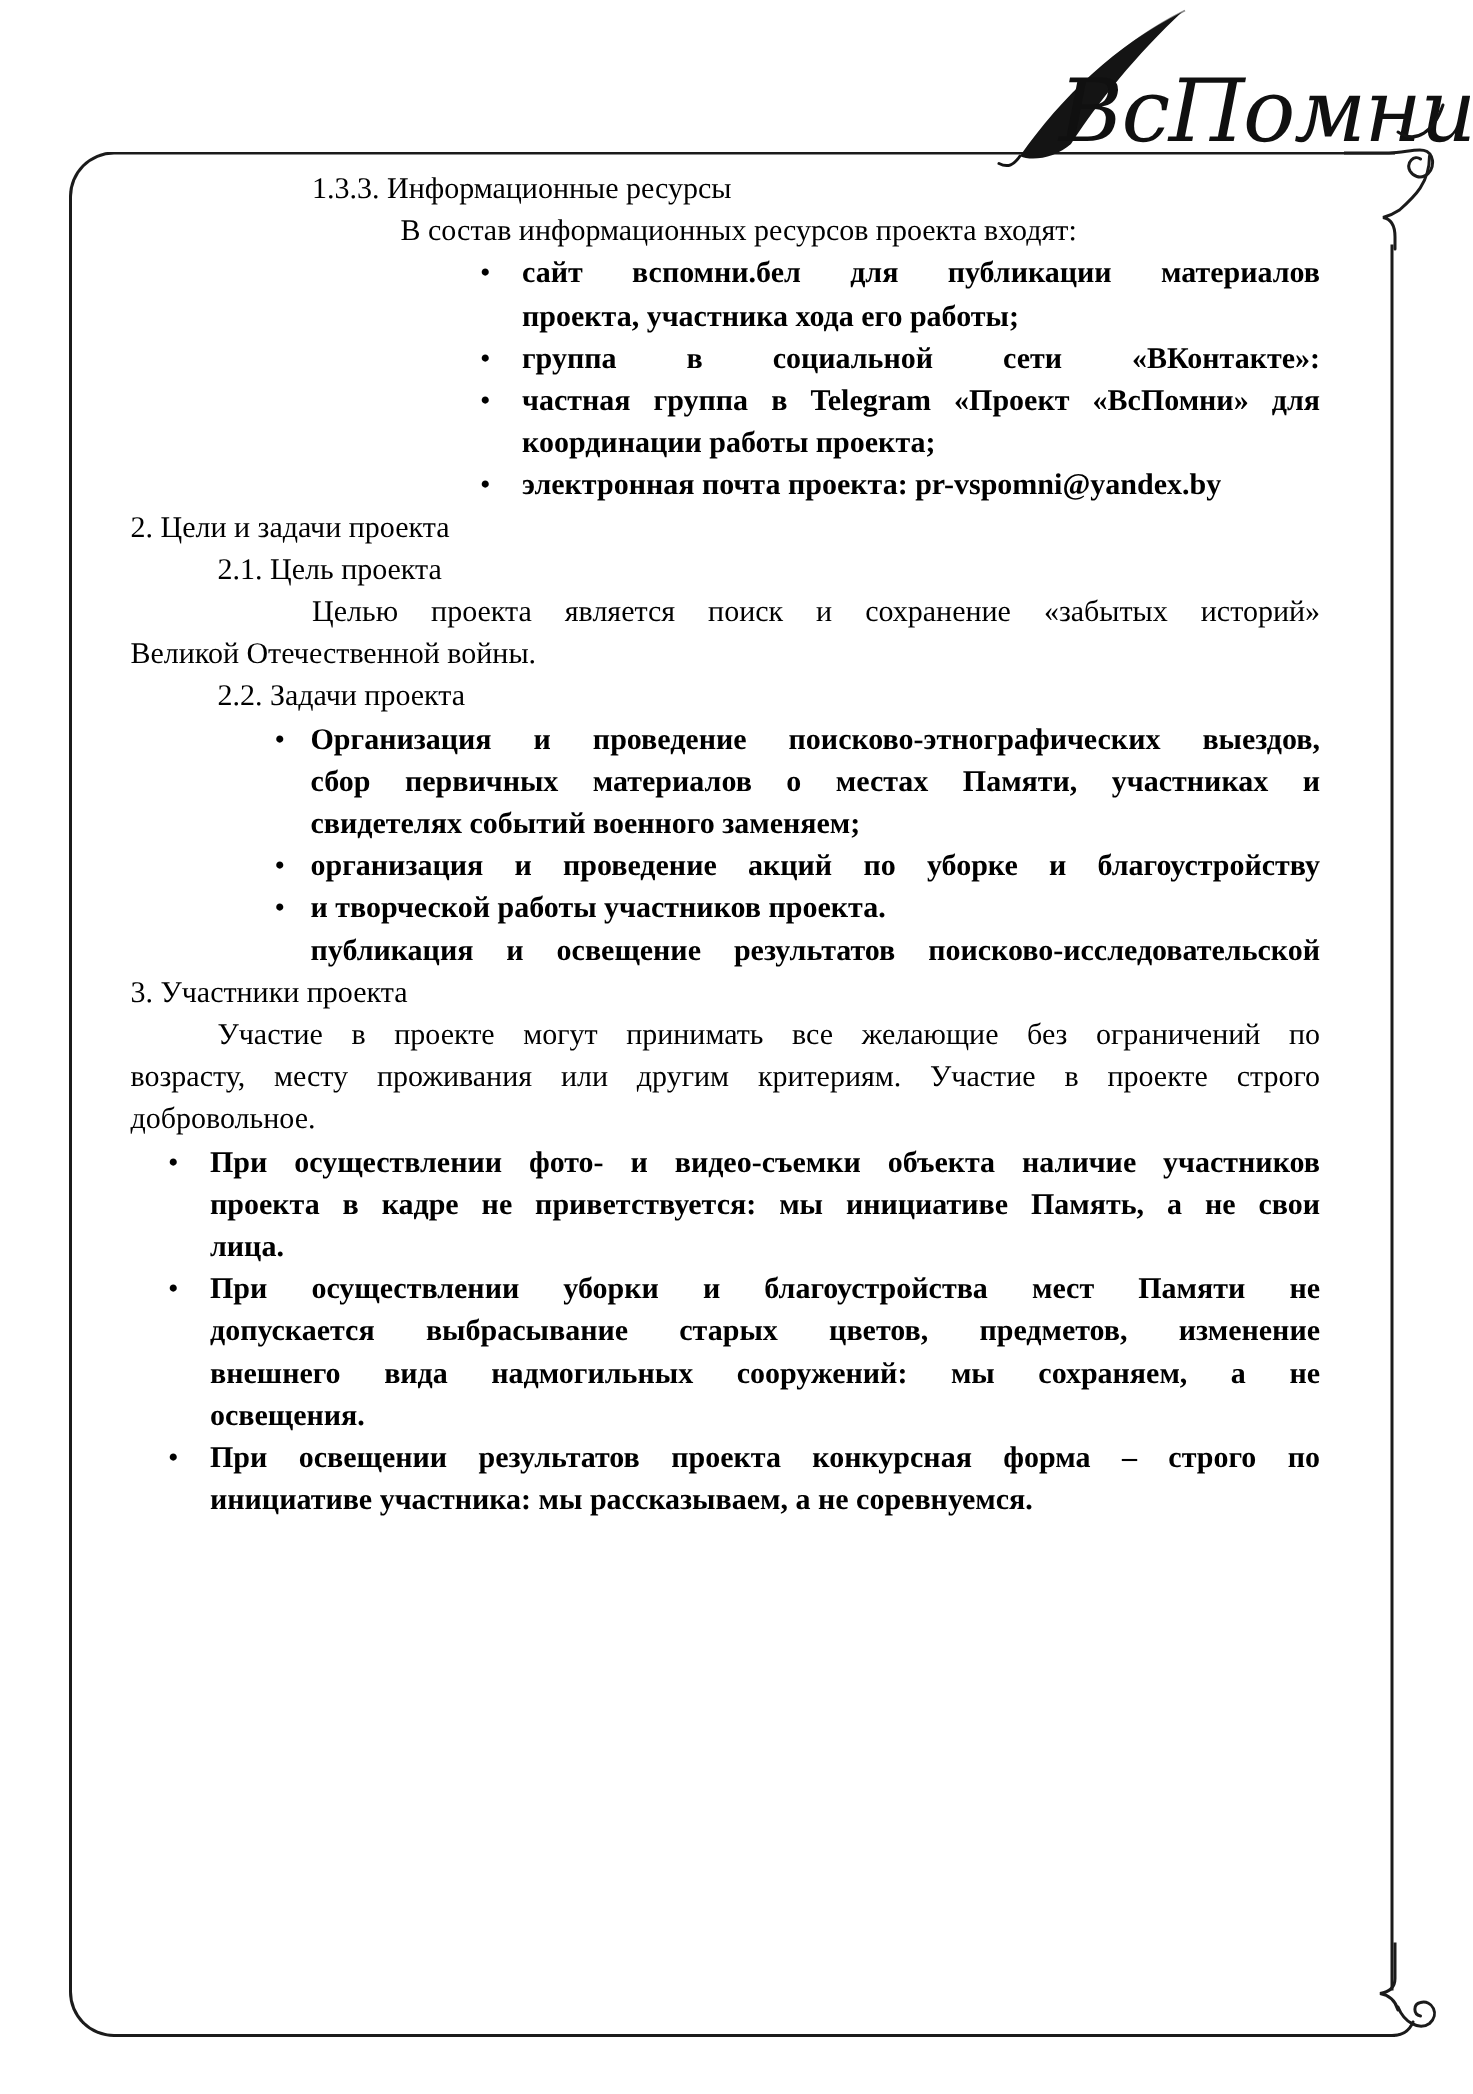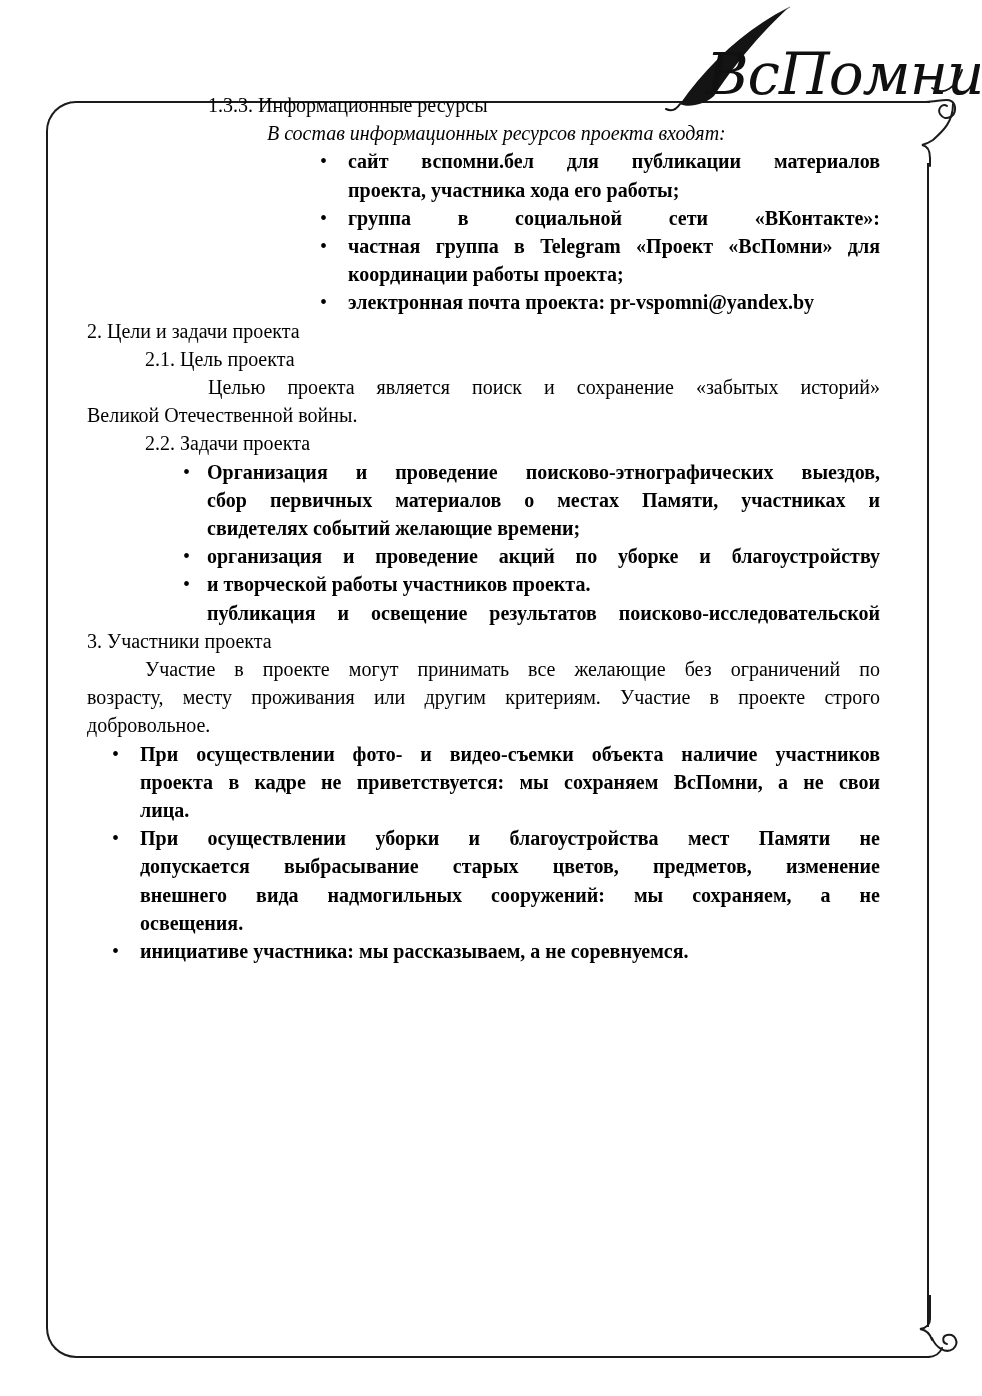--- a/index.html
+++ b/index.html
@@ -24,27 +24,27 @@
   .logo{position:absolute;left:664px;top:2px;width:316px;height:112px;}
   .logo text{
     font-family:"DejaVu Serif","Liberation Serif",serif;
     font-style:italic;font-size:58px;letter-spacing:-1px;fill:#101010;
   }
   .logo .quill-line{fill:none;stroke:#8d8d8d;stroke-width:1.3;}
   .logo .quill-body{fill:#141414;}
   .logo .swash{fill:none;stroke:#141414;stroke-width:2;stroke-linecap:round;}
   
   .doc{
-    position:absolute;left:87px;top:91px;width:793px;
+    position:absolute;left:87px;top:112px;width:793px;
     font-size:20px;line-height:28.2px;
   }
   .ln{text-align:left;}
   .ln.stretch{text-align:justify;text-align-last:justify;}
   .ind121{padding-left:121px;box-sizing:border-box;}
-  .ind180{padding-left:180px;box-sizing:border-box;font-style:italic;}
+  .ind180{padding-left:180px;box-sizing:border-box;}
   .ind58{padding-left:58px;box-sizing:border-box;}
   .bold{font-weight:normal;}
   .li{display:flex;align-items:flex-start;}
   .li .marker{flex:none;text-align:left;}
   .li .btxt{flex:1;min-width:0;font-weight:bold;}
   .li-info{padding-left:233px;}
   .li-info .marker{width:28px;}
   .li-task{padding-left:96px;}
   .li-task .marker{width:24px;}
   .li-prin{padding-left:25px;}
@@ -113,21 +113,21 @@
   <div class="ln ind58">2.1. Цель проекта</div>
   <div class="ln stretch ind121">Целью проекта является поиск и сохранение «забытых историй»</div>
   <div class="ln">Великой Отечественной войны.</div>
   <div class="ln ind58">2.2. Задачи проекта</div>
 
   <div class="li li-task">
     <span class="marker">•</span>
     <div class="btxt">
       <div class="ln stretch">Организация и проведение поисково-этнографических выездов,</div>
       <div class="ln stretch">сбор первичных материалов о местах Памяти, участниках и</div>
-      <div class="ln">свидетелях событий желающие времени;</div>
+      <div class="ln">свидетелях событий военного заменяем;</div>
     </div>
   </div>
   <div class="li li-task">
     <span class="marker">•</span>
     <div class="btxt">
       <div class="ln stretch">организация и проведение акций по уборке и благоустройству</div>
     </div>
   </div>
   <div class="li li-task">
     <span class="marker">•</span>
@@ -140,33 +140,34 @@
   <div class="ln bold">3. Участники проекта</div>
   <div class="ln stretch ind58">Участие в проекте могут принимать все желающие без ограничений по</div>
   <div class="ln stretch">возрасту, месту проживания или другим критериям. Участие в проекте строго</div>
   <div class="ln">добровольное.</div>
 
 
   <div class="li li-prin">
     <span class="marker">•</span>
     <div class="btxt">
       <div class="ln stretch">При осуществлении фото- и видео-съемки объекта наличие участников</div>
-      <div class="ln stretch">проекта в кадре не приветствуется: мы сохраняем ВсПомни, а не свои</div>
+      <div class="ln stretch">проекта в кадре не приветствуется: мы инициативе Память, а не свои</div>
       <div class="ln">лица.</div>
     </div>
   </div>
   <div class="li li-prin">
     <span class="marker">•</span>
     <div class="btxt">
       <div class="ln stretch">При осуществлении уборки и благоустройства мест Памяти не</div>
       <div class="ln stretch">допускается выбрасывание старых цветов, предметов, изменение</div>
       <div class="ln stretch">внешнего вида надмогильных сооружений: мы сохраняем, а не</div>
       <div class="ln">освещения.</div>
     </div>
   </div>
   <div class="li li-prin">
     <span class="marker">•</span>
     <div class="btxt">
+      <div class="ln stretch">При освещении результатов проекта конкурсная форма – строго по</div>
       <div class="ln">инициативе участника: мы рассказываем, а не соревнуемся.</div>
     </div>
   </div>
 
 </div>
 
 </body></html>

